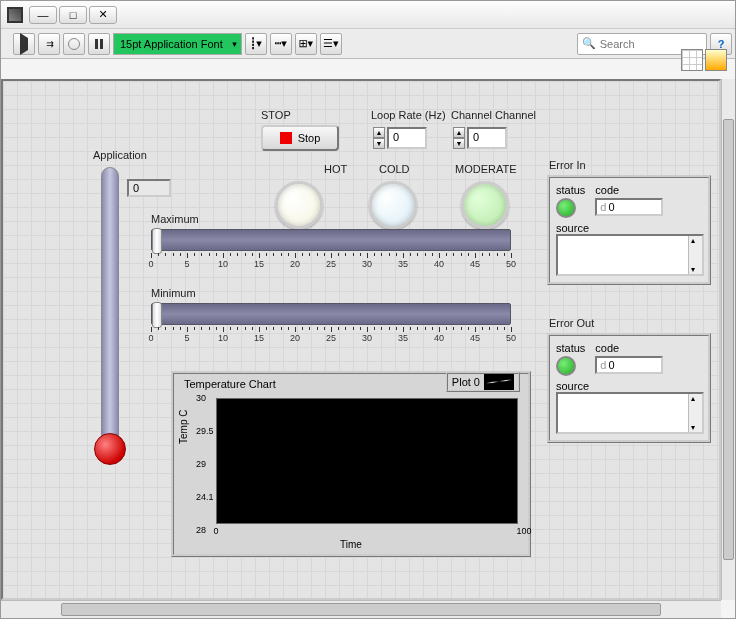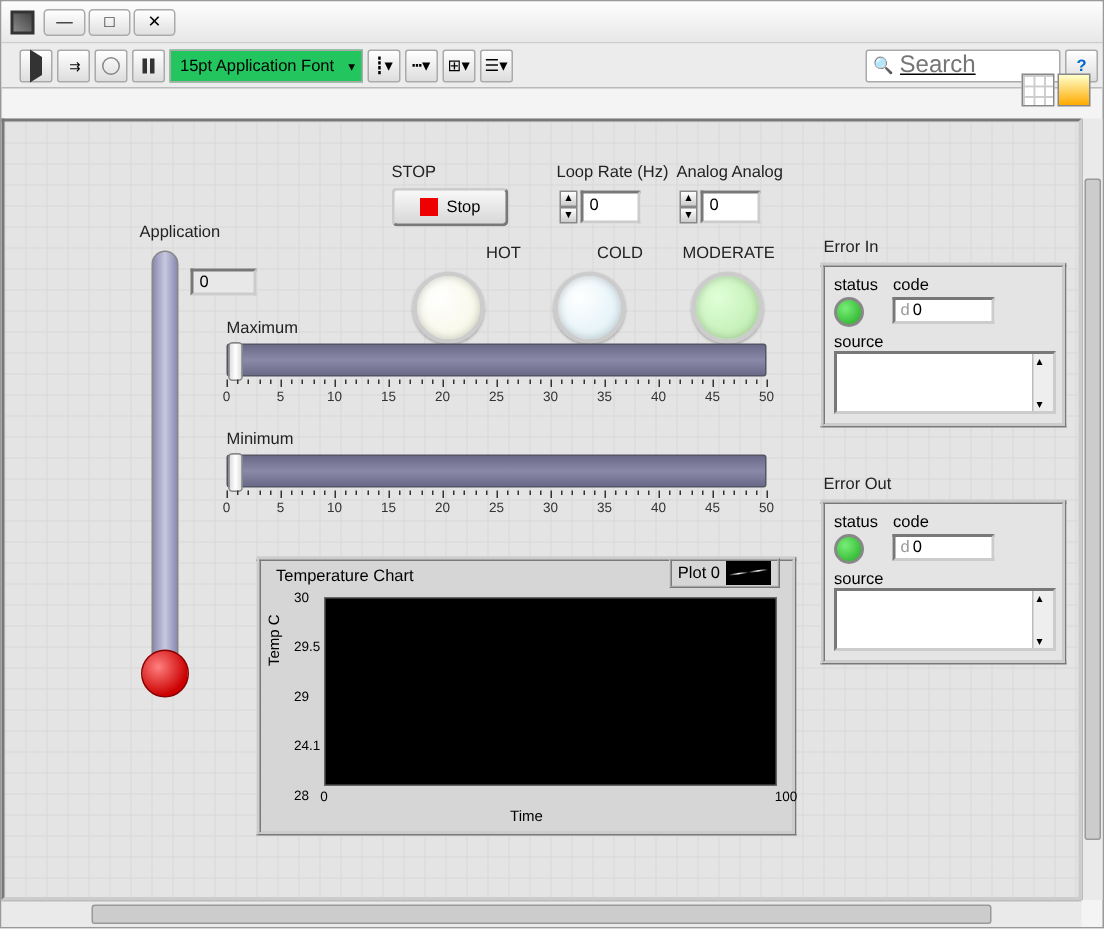--- a/index.html
+++ b/index.html
@@ -21,21 +21,21 @@
 .arrow-right::after { content: ""; border-style: solid; border-width: 5px 0 5px 8px; border-color: transparent transparent transparent #333; }
 .dbl-arrow { font-size: 9px; letter-spacing: -2px; }
 .circle { width: 12px; height: 12px; border: 1px solid #888; border-radius: 50%; }
 .pause { display: flex; gap: 2px; }
 .pause span { width: 3px; height: 10px; background: #333; }
 .font-sel { height: 22px; border: 1px solid #aaa; background: #22c55e; padding: 0 18px 0 6px; display: flex; align-items: center; position: relative; cursor: pointer; }
 .font-sel::after { content: "▾"; position: absolute; right: 4px; font-size: 9px; }
 .tsep { width: 6px; }
 .searchbox { margin-left: auto; display: flex; align-items: center; height: 22px; border: 1px solid #aaa; background: #fff; border-radius: 2px; padding: 0 4px; gap: 4px; width: 130px; }
 .searchbox .mag { color: #888; font-size: 11px; }
-.searchbox input { border: none; outline: none; width: 90px; font-size: 16px; text-decoration: underline; }
+.searchbox input { border: none; outline: none; width: 90px; font-size: 11px; }
 .help-btn { width: 22px; height: 22px; border: 1px solid #aaa; border-radius: 2px; background: linear-gradient(#fff,#ddd); display: flex; align-items: center; justify-content: center; font-weight: bold; color: #06c; cursor: pointer; }
 .palette { position: absolute; right: 8px; top: 48px; display: flex; gap: 2px; }
 .pal { width: 22px; height: 22px; border: 1px solid #888; background: #fff; }
 .pal.grid { background-image: linear-gradient(#ccc 1px, transparent 1px), linear-gradient(90deg, #ccc 1px, transparent 1px); background-size: 7px 7px; }
 .pal.tools { background: linear-gradient(#ffc, #fa0); }
 
 .panel-area { position: absolute; left: 0; top: 78px; right: 14px; bottom: 18px; background: #e4e4e4; background-image: linear-gradient(#d7d7d7 1px, transparent 1px), linear-gradient(90deg, #d7d7d7 1px, transparent 1px); background-size: 14px 14px; border: 2px inset #ccc; overflow: hidden; }
 
 .vscroll { position: absolute; right: 0; top: 78px; width: 14px; bottom: 18px; background: #eaeaea; border-left: 1px solid #bbb; }
 .vscroll .thumb { position: absolute; top: 40px; bottom: 40px; left: 1px; right: 1px; background: #ccc; border: 1px solid #999; border-radius: 2px; }
@@ -162,32 +162,32 @@
 
     <span class="lbl" style="left:368px; top:28px;">Loop Rate (Hz)</span>
     <div class="numspin" style="left:370px; top:46px;">
       <div class="spin">
           <div>▲</div>
           <div>▼</div>
         </div>
       <div class="val">0</div>
     </div>
 
-    <span class="lbl" style="left:448px; top:28px;">Analog Analog</span>
+    <span class="lbl" style="left:448px; top:28px;">Channel Channel</span>
     <div class="numspin" style="left:450px; top:46px;">
       <div class="spin">
           <div>▲</div>
           <div>▼</div>
         </div>
       <div class="val">0</div>
     </div>
 
     <span class="lbl" style="left:292px; top:82px;margin-left:29px;">HOT</span>
     <div class="led hot" style="left:272px; top:100px;"></div>
-    <span class="lbl" style="left:395px; top:82px;">COLD</span>
+    <span class="lbl" style="left:376px; top:82px;">COLD</span>
     <div class="led cold" style="left:366px; top:100px;"></div>
     <span class="lbl" style="left:452px; top:82px;">MODERATE</span>
     <div class="led mod" style="left:458px; top:100px;"></div>
 
     <span class="lbl" style="left:148px; top:132px;">Maximum</span>
     <div class="slider-wrap" style="top:148px;">
       <div class="slider-track">
           <div class="slider-thumb"></div>
         </div>
       <div class="slider-scale">

